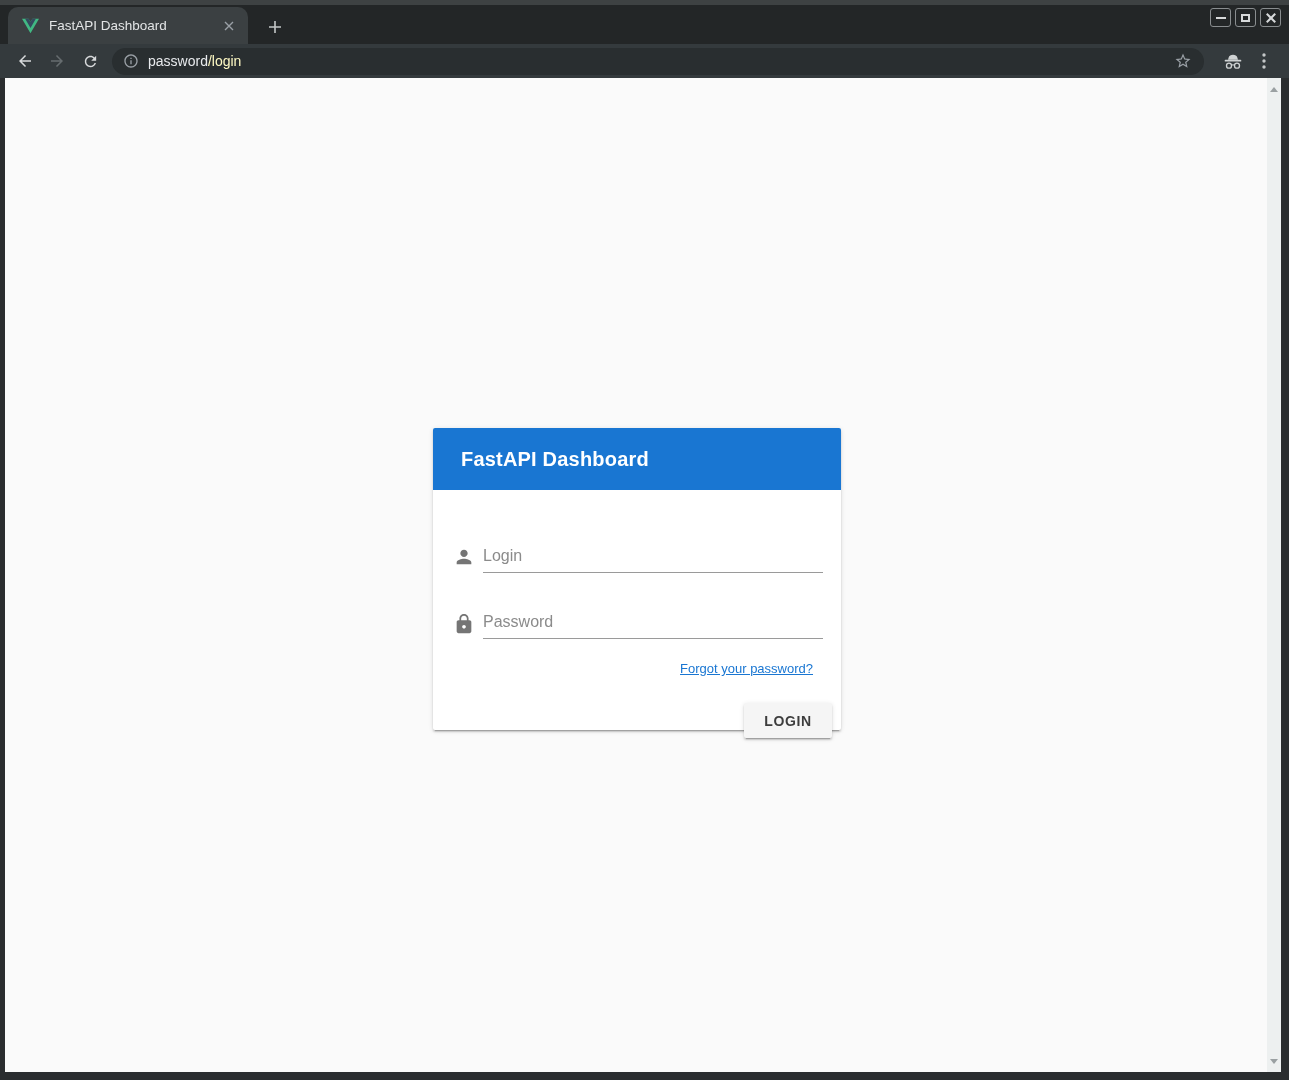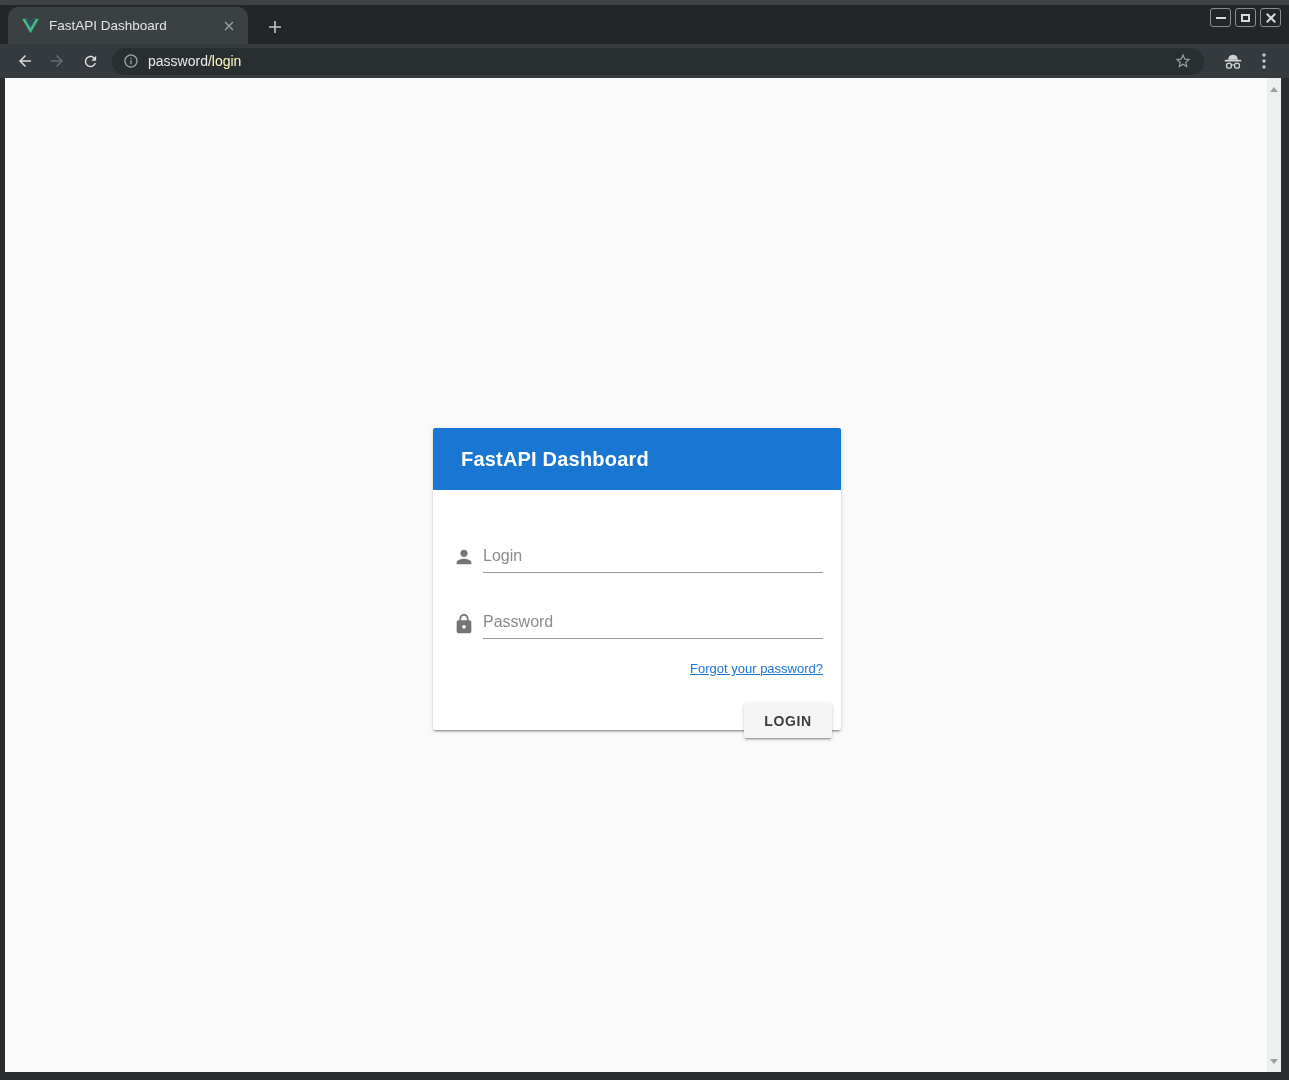--- a/index.html
+++ b/index.html
@@ -94,21 +94,21 @@
     position: absolute; left: 50px; width: 340px; height: 34px;
     border: none; border-bottom: 1px solid #9a9a9a; background: transparent;
     font-family: "Liberation Sans", sans-serif; font-size: 16px; color: rgba(0,0,0,.87);
     outline: none;
   }
   .text-field::placeholder { color: #8b8b8b; opacity: 1; }
   .text-field.login-pos { top: 16px; }
   .text-field.password-pos { top: 82px; }
 
   .forgot-link {
-    position: absolute; right: 18px; top: 138px;
+    position: absolute; right: 28px; top: 138px;
     font-size: 13px; color: #1976d2; text-decoration: underline; cursor: pointer;
   }
 
   .login-btn {
     position: absolute; left: 311px; top: 180px; width: 88px; height: 35px;
     background: #f5f5f5; border: none; border-radius: 2px; cursor: pointer;
     font-family: "Liberation Sans", sans-serif; font-size: 14px; font-weight: 700;
     letter-spacing: .6px; color: #3d3d3d;
     box-shadow: 0 3px 1px -2px rgba(0,0,0,.2), 0 2px 2px 0 rgba(0,0,0,.14), 0 1px 5px 0 rgba(0,0,0,.12);
   }

